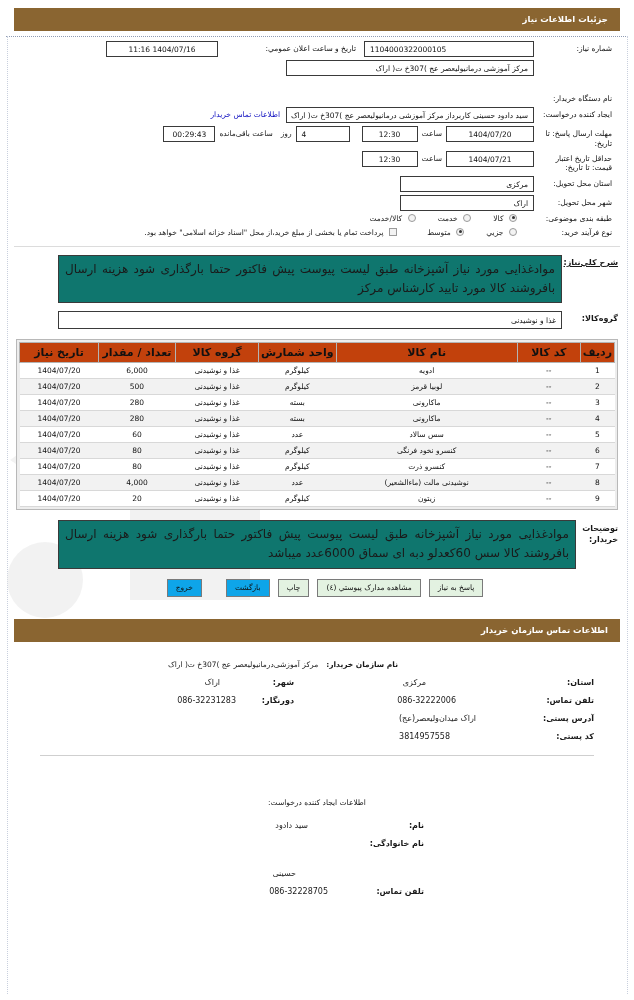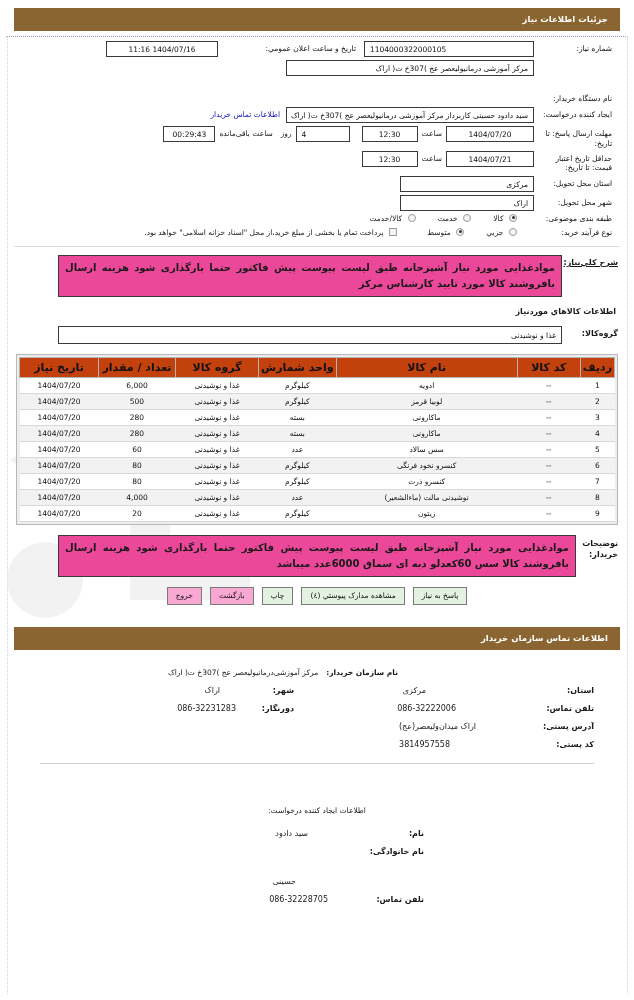--- a/index.html
+++ b/index.html
@@ -137,27 +137,26 @@
     background: #f3f3f3;
     vertical-align: -1px;
     margin: 0 3px;
     box-sizing: border-box;
   }
   .opt-lbl { font-size: 7.5px; }
 
   
   .desc-box {
     border: 1px solid #3a3a3a;
-    background: #ec4899;
-    font-size: 10px;
+    background: #0f766e;
+    font-size: 12px;
     line-height: 1.6;
     padding: 4px 6px;
     box-sizing: border-box;
     text-align: justify;
-    font-weight: bold;
   }
   .bold-lbl {
     font-weight: bold;
     font-size: 8px;
     line-height: 1.35;
     text-align: right;
   }
 
   
   table.goods {
@@ -206,22 +205,23 @@
     background: #e3f2e1;
     color: #101010;
     text-align: center;
     white-space: nowrap;
     cursor: pointer;
     box-sizing: border-box;
     min-height: 16px;
     line-height: 10px;
   }
   .btn.red {
-    background: #f9a8d4;
+    background: #0ea5e9;
     border-color: #7a7a7a;
+    margin-left: 16px;
   }
 
   
   .cinfo {
     display: flex;
     flex-direction: row;
     font-size: 7.5px;
     margin-bottom: 9px;
   }
   .ckey {
@@ -348,23 +348,20 @@
       </div>
     </div>
 
     <div style="margin:8px 14px 0 14px; border-top:1px solid #dcdcdc;"></div>
 
     <div style="display:flex; padding:8px 16px 0 16px;">
       <div class="bold-lbl" style="width:56px; padding-top:3px;text-decoration:underline;">شرح کلي‌نیاز:</div>
       <div class="desc-box" style="width:504px;">موادغذایی مورد نیاز آشپزخانه طبق لیست  پیوست پیش فاکتور حتما بارگذاری شود هزینه ارسال بافروشند کالا مورد تایید کارشناس مرکز</div>
     </div>
 
-    <div style="padding:10px 18px 0 16px;">
-      <div class="bold-lbl">اطلاعات کالاهاي موردنیاز</div>
-    </div>
 
     <div style="display:flex; padding:8px 16px 0 16px;">
       <div class="bold-lbl" style="width:56px; padding-top:3px;">گروه‌کالا:</div>
       <div class="fbox" style="width:504px; height:18px; line-height:17px;">غذا و نوشیدنی</div>
     </div>
 
     <div style="padding:10px 16px 0 16px;">
       <div class="tbl-wrap">
         <table class="goods">
           <thead>

